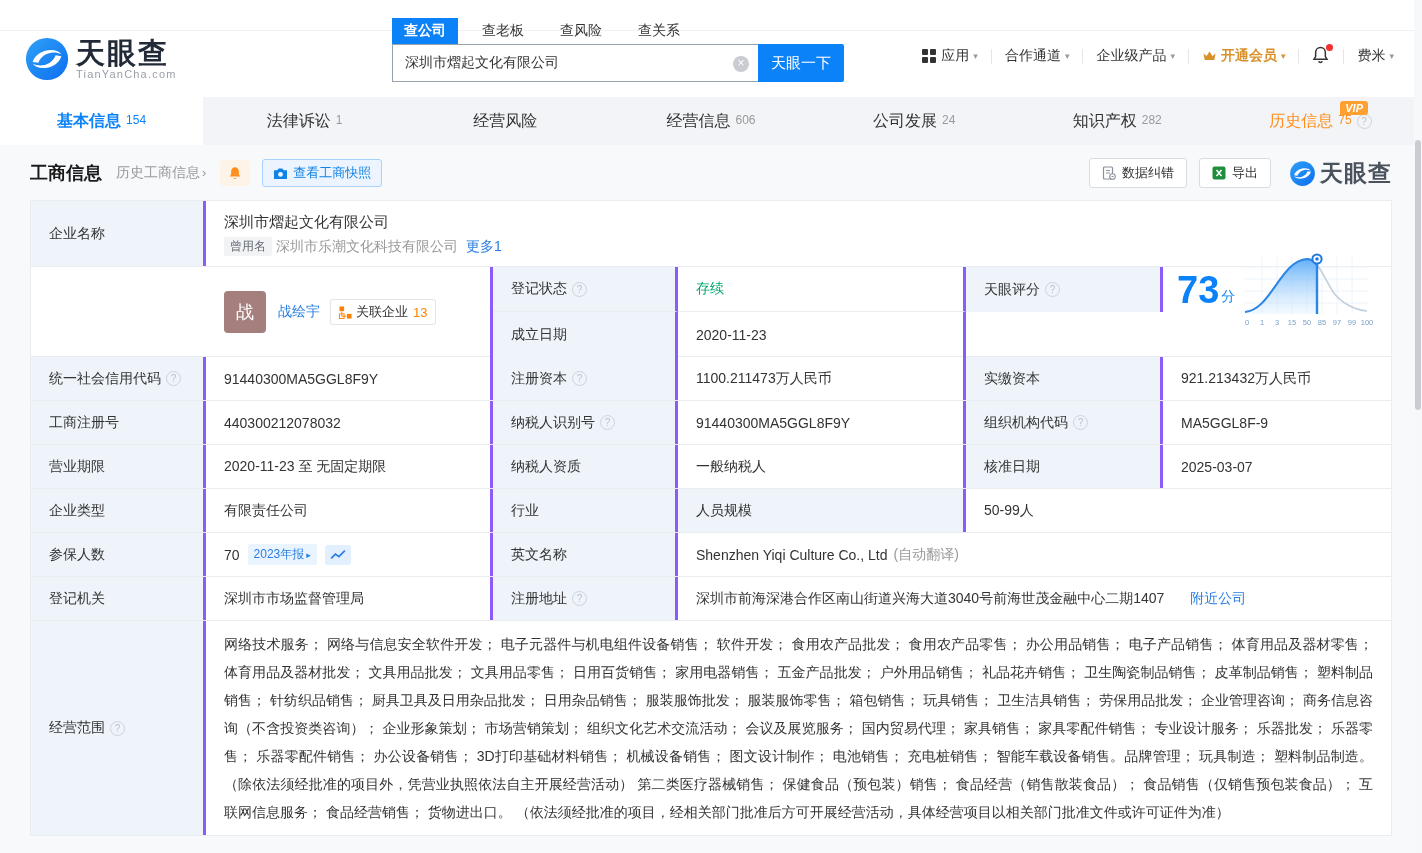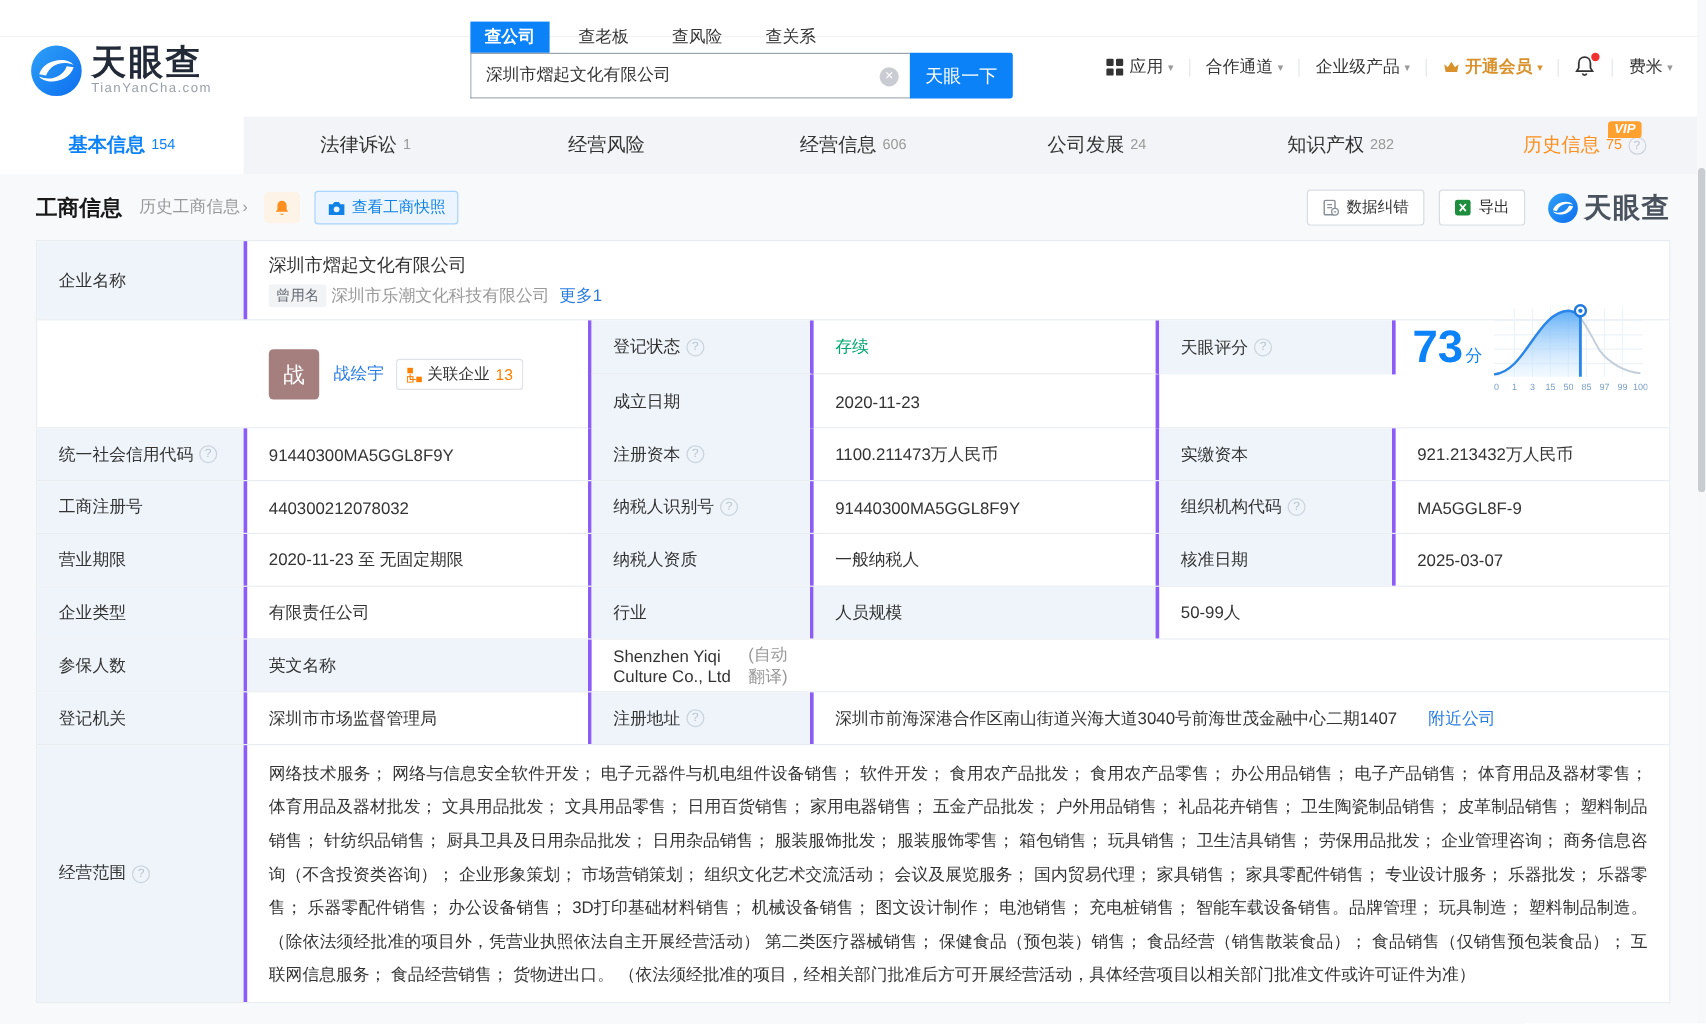--- a/index.html
+++ b/index.html
@@ -450,20 +450,32 @@
           </div>
         <div class="cell last">
             <span>50-99人</span>
           </div>
       </div>
 
       <div class="trow cols4">
         <div class="cell lbl">
             <span>参保人数</span>
           </div>
+        <div class="cell">
+          <span>70</span>
+          <span class="year-badge">
+            <span>2023年报</span>
+            <span class="arr">▸</span>
+          </span>
+          <span class="trend-btn">
+            <svg width="18" height="12" viewBox="0 0 20 14">
+              <polyline points="2,11 7,6 11,9 18,2" fill="none" stroke="#2a7de1" stroke-width="2"></polyline>
+            </svg>
+          </span>
+        </div>
         <div class="cell lbl">
             <span>英文名称</span>
           </div>
         <div class="cell last">
           <span>Shenzhen Yiqi Culture Co., Ltd</span>
           <span class="gray" style="margin-left:6px">(自动翻译)</span>
         </div>
       </div>
 
       <div class="trow cols4">

